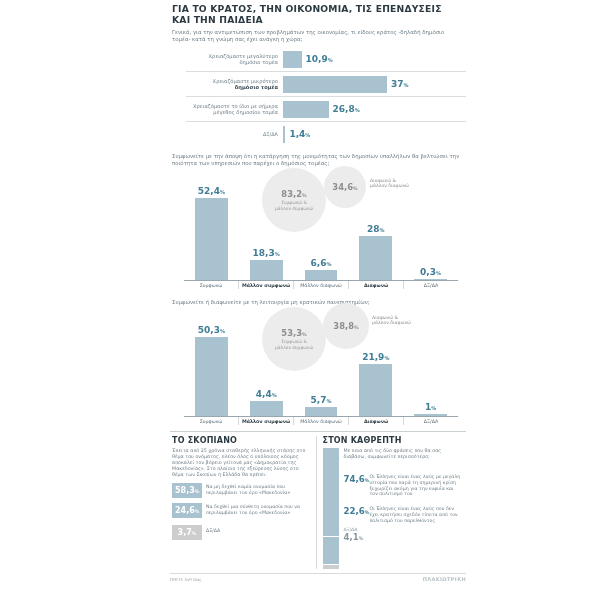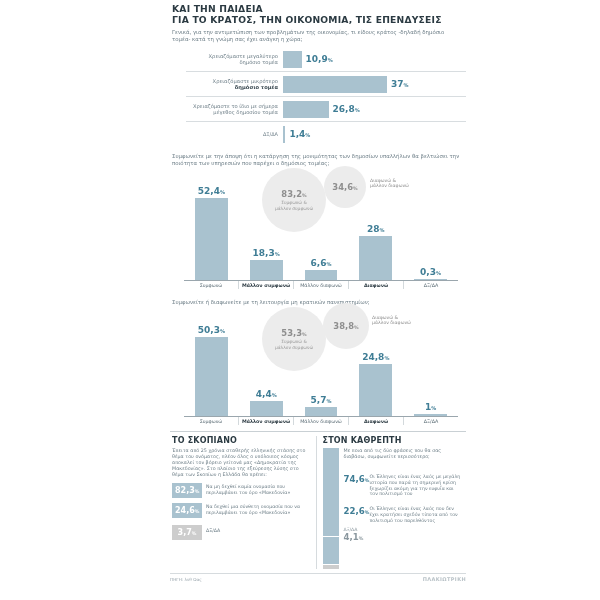--- a/index.html
+++ b/index.html
@@ -103,22 +103,22 @@
     border-top:1px solid #d6dbde;margin-top:4px;padding-top:2px;}
   .src{font-size:4.2px;color:#9aa6ad;}
   .brand{font-size:5px;font-weight:bold;color:#b9c2c7;letter-spacing:.4px;}
 </style>
 </head>
 <body>
 
 <div class="sheet">
 
   <div class="main-title">
+    <div>ΓΙΑ ΤΟ ΚΡΑΤΟΣ, ΤΗΝ ΟΙΚΟΝΟΜΙΑ, ΤΙΣ ΕΠΕΝΔΥΣΕΙΣ</div>
     <div>ΚΑΙ ΤΗΝ ΠΑΙΔΕΙΑ</div>
-    <div>ΓΙΑ ΤΟ ΚΡΑΤΟΣ, ΤΗΝ ΟΙΚΟΝΟΜΙΑ, ΤΙΣ ΕΠΕΝΔΥΣΕΙΣ</div>
   </div>
 
   <div class="q-text">Γενικά, για την αντιμετώπιση των προβλημάτων της οικονομίας, τι είδους κράτος -δηλαδή δημόσιο τομέα- κατά τη γνώμη σας έχει ανάγκη η χώρα;</div>
 
   <div class="hsec">
     <div class="hrow">
       <div class="lbl">
         <div>Χρειαζόμαστε μεγαλύτερο</div>
         <div>δημόσιο τομέα</div>
       </div>
@@ -222,21 +222,21 @@
         </div>
         <div class="bcol">
           <div class="bval"><span>4,4</span><i>%</i></div>
           <div class="bar" style="height:15.5px"></div>
         </div>
         <div class="bcol">
           <div class="bval"><span>5,7</span><i>%</i></div>
           <div class="bar" style="height:9px"></div>
         </div>
         <div class="bcol">
-          <div class="bval"><span>24,8</span><i>%</i></div>
+          <div class="bval"><span>21,9</span><i>%</i></div>
           <div class="bar" style="height:52px"></div>
         </div>
         <div class="bcol">
           <div class="bval"><span>1</span><i>%</i></div>
           <div class="bar" style="height:1.6px"></div>
         </div>
       </div>
 
       <div class="bubble" style="left:78px;top:-4px;width:64px;height:64px;">
         <div class="bnum"><span>53,3</span><i>%</i></div>
@@ -263,21 +263,21 @@
     </div>
   </div>
 
   <div class="panels">
 
     <div class="panel left">
       <div class="p-title">ΤΟ ΣΚΟΠΙΑΝΟ</div>
       <div class="p-body">Έπειτα από 25 χρόνια σταθερής ελληνικής στάσης στο θέμα του ονόματος, πλέον όλος ο υπόλοιπος κόσμος αποκαλεί τον βόρειο γείτονά μας «Δημοκρατία της Μακεδονίας». Στο πλαίσιο της εξεύρεσης λύσης στο θέμα των Σκοπίων η Ελλάδα θα πρέπει:</div>
 
       <div class="opt">
-        <div class="chip"><span>82,3</span><i>%</i></div>
+        <div class="chip"><span>58,3</span><i>%</i></div>
         <div class="otxt">Να μη δεχθεί καμία ονομασία που περιλαμβάνει τον όρο «Μακεδονία»</div>
       </div>
       <div class="opt">
         <div class="chip"><span>24,6</span><i>%</i></div>
         <div class="otxt">Να δεχθεί μια σύνθετη ονομασία που να περιλαμβάνει τον όρο «Μακεδονία»</div>
       </div>
       <div class="opt" style="margin-top:7px">
         <div class="chip grey"><span>3,7</span><i>%</i></div>
         <div class="otxt" style="padding-top:3px">ΔΞ/ΔΑ</div>
       </div>

